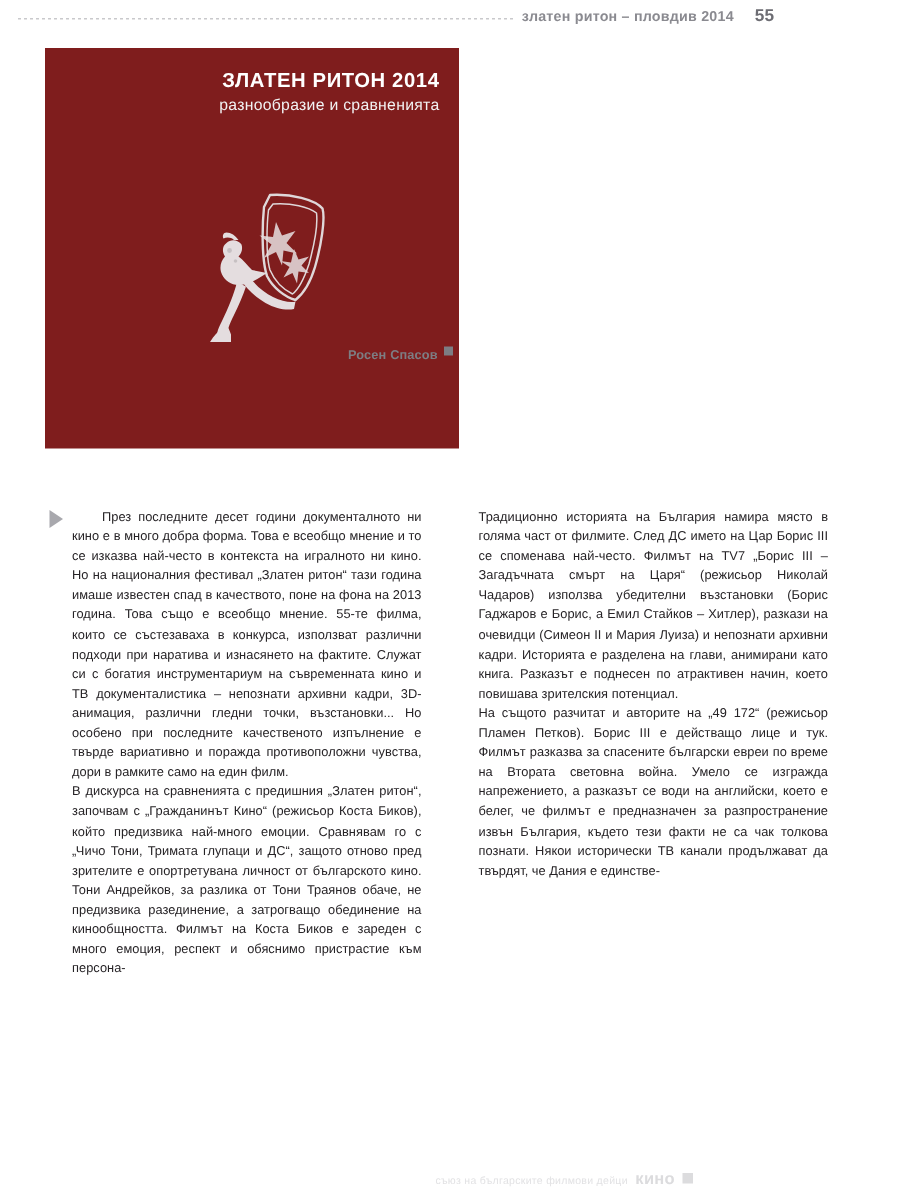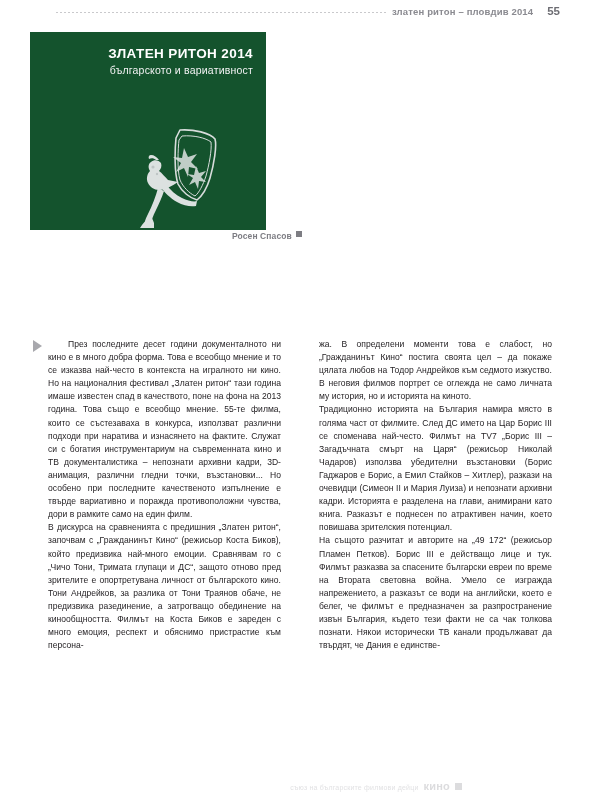--- a/index.html
+++ b/index.html
@@ -21,21 +21,20 @@
   .running-head {
     position: absolute;
     left: 0;
     top: 0;
     width: 528px;
     height: 22px;
     display: flex;
     align-items: center;
     padding: 0 12px;
     box-sizing: border-box;
-    margin-left: 44px;
   }
   .head-rule {
     flex: 1 1 auto;
     height: 1px;
     margin-right: 6px;
     margin-top: 2px;
     background-image: repeating-linear-gradient(
       to right,
       #c9c9cc 0px, #c9c9cc 2px,
       transparent 2px, transparent 4px);
@@ -54,23 +53,24 @@
     color: #6d6d73;
     white-space: nowrap;
   }
 
   
   .hero {
     position: absolute;
     left: 30px;
     top: 32px;
     width: 236px;
-    height: 198px;
-    background: #14532d;
+    height: 267px;
+    background: #7f1d1d;
     overflow: hidden;
+    padding-left: 40px;
   }
   .hero-title {
     position: absolute;
     right: 13px;
     top: 14px;
     text-align: right;
     font-size: 13.5px;
     font-weight: 700;
     color: #ffffff;
     letter-spacing: 0.4px;
@@ -191,21 +191,21 @@
 <body>
 
 <div class="running-head">
   <div class="head-rule"></div>
   <div class="head-title">златен ритон – пловдив 2014</div>
   <div class="head-folio">55</div>
 </div>
 
 <div class="hero">
   <div class="hero-title">ЗЛАТЕН РИТОН 2014</div>
-  <div class="hero-subtitle">българското и вариативност</div>
+  <div class="hero-subtitle">разнообразие и сравненията</div>
   <svg class="hero-artifact" viewBox="0 0 112 112">
     <g fill="none" stroke="#e8e8ea" stroke-width="1.6" stroke-linejoin="round">
       <path d="M62 6 C76 5 92 9 97 15 C99 22 96 40 92 54 C89 64 84 72 79 76
                C72 74 64 68 60 60 C56 48 57 24 58 14 Z"></path>
       <path d="M64 12 C76 11 88 14 93 18 C94 26 91 41 88 52
                C85 61 81 69 77 72 C71 69 65 63 62 56
                C59 46 60 24 61 16 Z" stroke-width="1"></path>
     </g>
     <g fill="#f0f0f2" opacity="0.85">
       <path d="M66 24 l4 9 9 -3 -6 8 7 7 -9 -2 -1 10 -4 -9 -8 4 5 -9 -8 -6 9 1 Z"></path>
@@ -240,21 +240,20 @@
 <div class="body-area">
 
   <div class="lead-marker"></div>
 
   <div class="column column-left">
     <p class="para hang-first">През последните десет години документалното ни кино е в много добра форма. Това е всеобщо мнение и то се изказва най-често в контекста на игралното ни кино. Но на националния фестивал „Златен ритон“ тази година имаше известен спад в качеството, поне на фона на 2013 година. Това също е всеобщо мнение. 55-те филма, които се състезаваха в конкурса, използват различни подходи при наратива и изнасянето на фактите. Служат си с богатия инструментариум на съвременната кино и ТВ документалистика – непознати архивни кадри, 3D-анимация, различни гледни точки, възстановки... Но особено при последните качественото изпълнение е твърде вариативно и поражда противоположни чувства, дори в рамките само на един филм.</p>
     <p class="para">В дискурса на сравненията с предишния „Златен ритон“, започвам с „Гражданинът Кино“ (режисьор Коста Биков), който предизвика най-много емоции. Сравнявам го с „Чичо Тони, Тримата глупаци и ДС“, защото отново пред зрителите е опортретувана личност от българското кино. Тони Андрейков, за разлика от Тони Траянов обаче, не предизвика разединение, а затрогващо обединение на кинообщността. Филмът на Коста Биков е зареден с много емоция, респект и обяснимо пристрастие към персона-</p>
   </div>
 
   <div class="column column-right">
-    <p class="para">жа. В определени моменти това е слабост, но „Гражданинът Кино“ постига своята цел – да покаже цялата любов на Тодор Андрейков към седмото изкуство. В неговия филмов портрет се оглежда не само личната му история, но и историята на киното.</p>
     <p class="para">Традиционно историята на България намира място в голяма част от филмите. След ДС името на Цар Борис III се споменава най-често. Филмът на TV7 „Борис III – Загадъчната смърт на Царя“ (режисьор Николай Чадаров) използва убедителни възстановки (Борис Гаджаров е Борис, а Емил Стайков – Хитлер), разкази на очевидци (Симеон II и Мария Луиза) и непознати архивни кадри. Историята е разделена на глави, анимирани като книга. Разказът е поднесен по атрактивен начин, което повишава зрителския потенциал.</p>
     <p class="para">На същото разчитат и авторите на „49 172“ (режисьор Пламен Петков). Борис III е действащо лице и тук. Филмът разказва за спасените български евреи по време на Втората световна война. Умело се изгражда напрежението, а разказът се води на английски, което е белег, че филмът е предназначен за разпространение извън България, където тези факти не са чак толкова познати. Някои исторически ТВ канали продължават да твърдят, че Дания е единстве-</p>
   </div>
 
 </div>
 
 <div class="footer">
   <span class="footer-org">съюз на българските филмови дейци</span>
   <span class="footer-brand">кино</span>
   <span class="footer-mark"></span>

